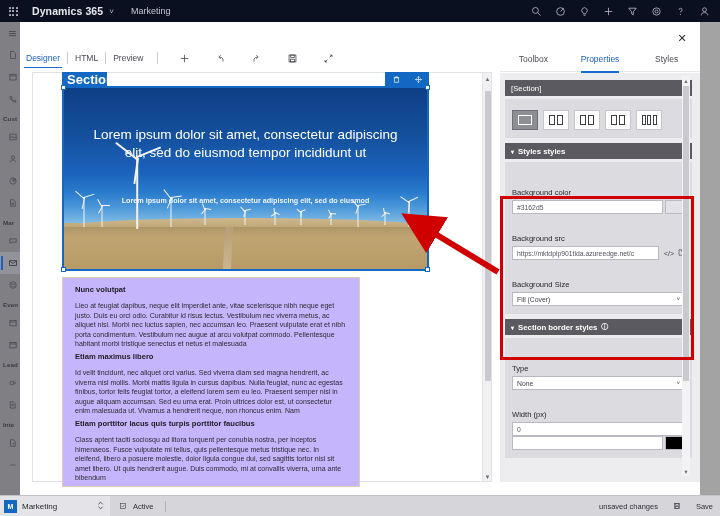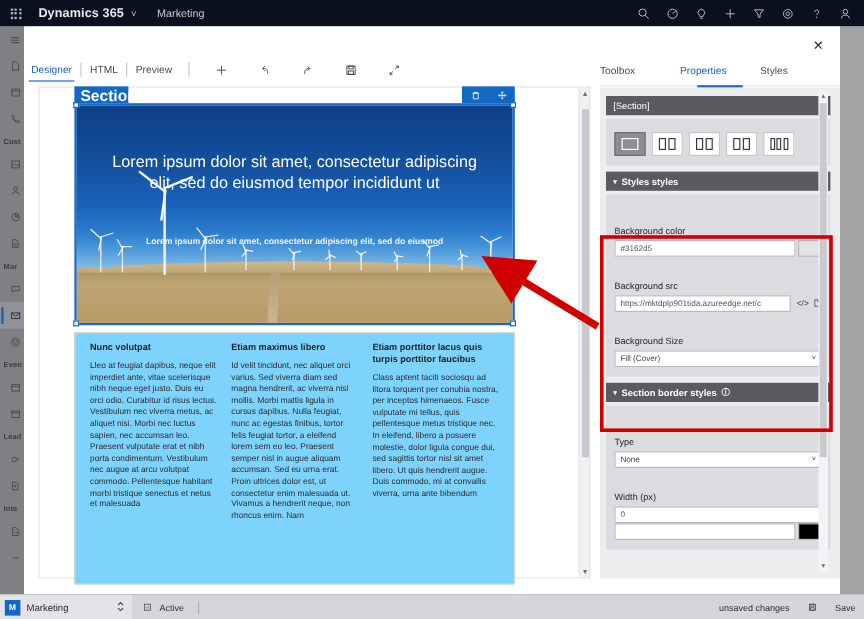--- a/index.html
+++ b/index.html
@@ -157,35 +157,36 @@
   }
   .hills {
     position:absolute; left:0; right:0; bottom:42px; height:9px;
     background: linear-gradient(180deg,#cdb78e,#c0a878);
     border-radius:50% 50% 0 0 / 100% 100% 0 0;
   }
   .handle { position:absolute; width:5px; height:5px; background:#ffffff; border:1px solid #1268c3; z-index:7;}
 
   
   .cols {
-    position:absolute; left:62px; top:277px; width:367px; height:210px;
-    background:#7dd3fc; border:1px solid #e2cdb0; display:flex; padding:7px 6px 0 6px;
+    position:absolute; left:62px; top:277px; width:298px; height:210px;
+    background:#c4b5fd; border:1px solid #e2cdb0; display:flex; padding:7px 6px 0 6px;
     overflow:hidden;
+    flex-direction:column;
   }
   .col { flex:1; padding:0 6px; }
   .col h3 { font-size:7.6px; color:#1d1d1f; line-height:10px; margin-bottom:6px; font-weight:bold; }
   .col p { font-size:7px; color:#2b2b2e; line-height:9.6px; }
 
   
   .rpanel {
     position:absolute; left:500px; top:46px; width:200px; height:436px; background:#ffffff;
   }
   .rp-tabs { display:flex; height:26px; align-items:center; border-bottom:1px solid #e6e6ea; }
   .rp-tab {
-    flex:1; text-align:left; font-size:8.5px; color:#4b4b53; line-height:26px; position:relative;
+    flex:1; text-align:center; font-size:8.5px; color:#4b4b53; line-height:26px; position:relative;
   }
   .rp-tab.active { color:#1b5fbe; }
   .rp-tab.active::after {
     content:''; position:absolute; left:22%; right:22%; bottom:-1px; height:2px; background:#1b6ad1;
   }
   .rp-body {
     position:absolute; left:0; top:27px; width:200px; height:409px; background:#ededf0;
     padding:7px 8px 0 5px; overflow:hidden;
   }
   .rp-scroll {

